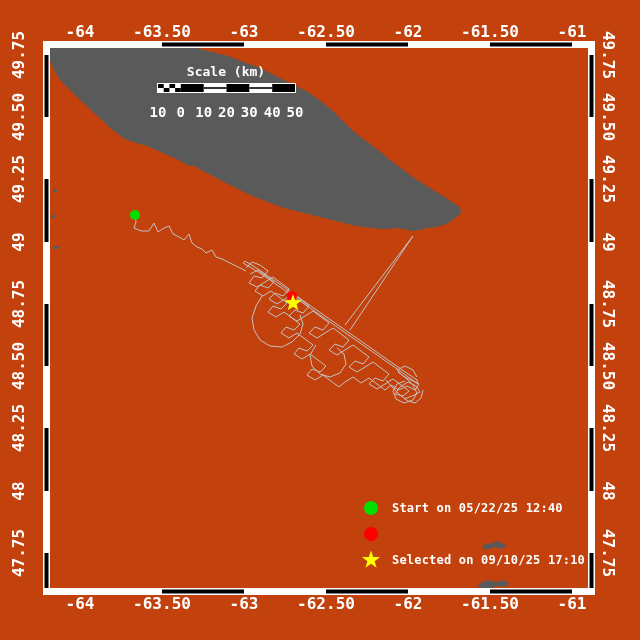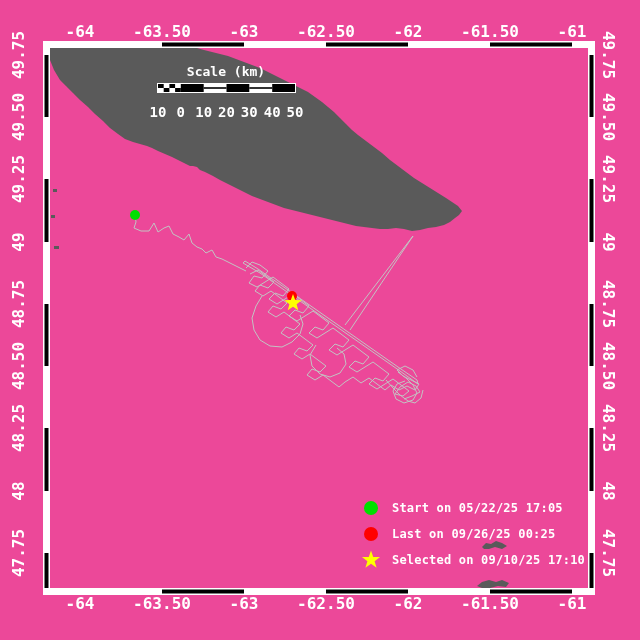--- a/index.html
+++ b/index.html
@@ -1,16 +1,16 @@
 <!DOCTYPE html>
 <html><head>
 <meta charset="utf-8">
 <style>
   html,body{margin:0;padding:0;background:#000;}
-  #screen{position:relative;width:640px;height:640px;background:#ec4899;overflow:hidden;
+  #screen{position:relative;width:640px;height:640px;background:#c2410c;overflow:hidden;
           font-family:"DejaVu Sans Mono", monospace;}
   #mapsvg{position:absolute;left:0;top:0;}
   .legend-row{position:absolute;left:360px;height:18px;display:flex;align-items:center;}
   .legend-marker{width:22px;height:20px;display:inline-block;flex:0 0 22px;margin-right:10px;}
   .legend-label{color:#fff;font-size:12px;font-weight:bold;white-space:pre;letter-spacing:0.2px;}
 </style>
 </head>
 <body>
 
 <div id="screen">
@@ -117,30 +117,29 @@
         <text x="295" y="117" fill="#ffffff" font-family="&quot;DejaVu Sans Mono&quot;, monospace" font-size="14" font-weight="bold" text-anchor="middle">50</text>
       </g>
     </svg>
 
   <div class="legend-row" id="legend-row-0" style="top: 499px;">
     <span class="legend-marker">
       <svg width="22" height="20" viewBox="0 0 22 20">
           <circle id="leg-c0" cx="11" cy="10" r="7" fill="#00df00"></circle>
         </svg>
     </span>
-    <span class="legend-label">Start on 05/22/25 17:05</span>
+    <span class="legend-label">Start on 05/22/25 12:40</span>
   </div>
 
   <div class="legend-row" id="legend-row-1" style="top: 525px;">
     <span class="legend-marker">
       <svg width="22" height="20" viewBox="0 0 22 20">
           <circle id="leg-c1" cx="11" cy="10" r="7" fill="#ff0000"></circle>
         </svg>
     </span>
-    <span class="legend-label">Last on 09/26/25 00:25</span>
   </div>
 
   <div class="legend-row" id="legend-row-2" style="top: 551px;">
     <span class="legend-marker">
       <svg width="22" height="20" viewBox="0 0 22 20">
         <polygon id="leg-s2" points="11,0.5 13.23,6.93 20.03,7.06 14.61,11.17 16.58,17.69 11,13.8 5.42,17.69 7.39,11.17 1.97,7.06 8.77,6.93" fill="#ffff00"></polygon>
       </svg>
     </span>
     <span class="legend-label">Selected on 09/10/25 17:10</span>
   </div>

